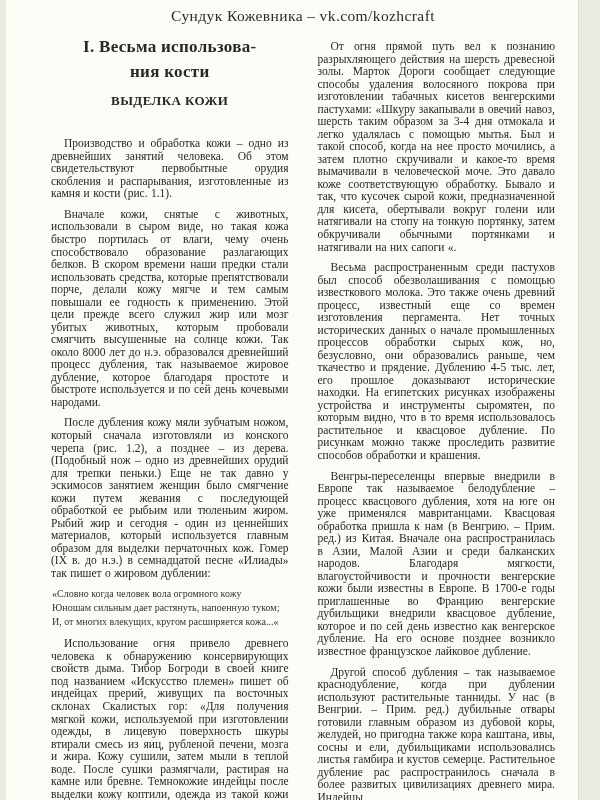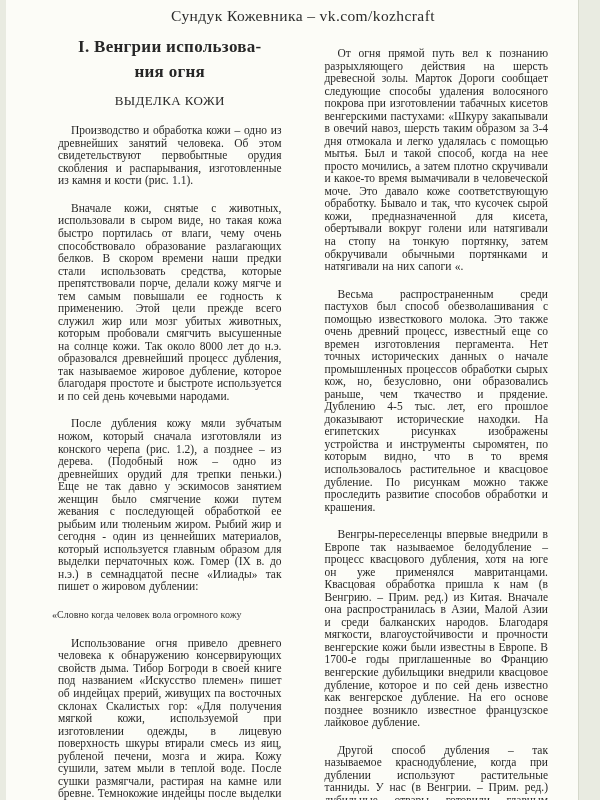--- a/index.html
+++ b/index.html
@@ -48,27 +48,27 @@
   .chapter-title {
     font-size: 17px;
     font-weight: bold;
     text-align: center;
     line-height: 1.45;
     margin: 3px 0 9px 0;
     letter-spacing: 0.3px;
   }
   .section-title {
     font-size: 13px;
-    font-weight: normal;
+    font-weight: bold;
     text-align: center;
     letter-spacing: 0.4px;
-    margin: 0 0 8px 0;
+    margin: 0 0 28px 0;
   }
   p.body {
-    margin: 15px;
+    margin: 8px;
     font-size: 11.5px;
     line-height: 1.09;
     text-align: justify;
     text-indent: 13px;
     word-spacing: 0.5px;
   }
   .verse {
     margin: 4px 0 4px 9px;
   }
   .verse-line {
@@ -84,32 +84,34 @@
 
 <div class="viewer">
   <div class="page">
 
     <div class="page-header">Сундук Кожевника – vk.com/kozhcraft</div>
 
     <div class="columns">
 
       <div class="col">
         <div class="chapter-title">
-          <span>I. Венгрии использова-</span><br>
-          <span>ния огня</span>
+          <span>I. Весьма использова-</span><br>
+          <span>ния кости</span>
         </div>
 
         <div class="section-title">ВЫДЕЛКА КОЖИ</div>
 
         <p class="body">Производство и обработка кожи – одно из древнейших занятий человека. Об этом свидетельствуют первобытные орудия скобления и распарывания, изготовленные из камня и кости (рис. 1.1).</p>
         <p class="body">Вначале кожи, снятые с животных, использовали в сыром виде, но такая кожа быстро портилась от влаги, чему очень способствовало образование разлагающих белков. В скором времени наши предки стали использовать средства, которые препятствовали порче, делали кожу мягче и тем самым повышали ее годность к применению. Этой цели прежде всего служил жир или мозг убитых животных, которым пробовали смягчить высушенные на солнце кожи. Так около 8000 лет до н.э. образовался древнейший процесс дубления, так называемое жировое дубление, которое благодаря простоте и быстроте используется и по сей день кочевыми народами.</p>
         <p class="body">После дубления кожу мяли зубчатым ножом, который сначала изготовляли из конского черепа (рис. 1.2), а позднее – из дерева. (Подобный нож – одно из древнейших орудий для трепки пеньки.) Еще не так давно у эскимосов занятием женщин было смягчение кожи путем жевания с последующей обработкой ее рыбьим или тюленьим жиром. Рыбий жир и сегодня - один из ценнейших материалов, который используется главным образом для выделки перчаточных кож. Гомер (IX в. до н.э.) в семнадцатой песне «Илиады» так пишет о жировом дублении:</p>
 
         <div class="verse">
           <div class="verse-line">«Словно когда человек вола огромного кожу</div>
+          <div class="verse-line">Юношам сильным дает растянуть, напоенную туком;</div>
+          <div class="verse-line">И, от многих влекущих, кругом расширяется кожа...«</div>
         </div>
 
         <p class="body">Использование огня привело древнего человека к обнаружению консервирующих свойств дыма. Тибор Богроди в своей книге под названием «Искусство племен» пишет об индейцах прерий, живущих па восточных склонах Скалистых гор: «Для получения мягкой кожи, используемой при изготовлении одежды, в лицевую поверхность шкуры втирали смесь из яиц, рубленой печени, мозга и жира. Кожу сушили, затем мыли в теплой воде. После сушки размягчали, растирая на камне или бревне. Темнокожие индейцы после выделки кожу коптили, одежда из такой кожи не затвердевала под воздействием дождя и снега, а запахом отпугивала москитов».</p>
       </div>
 
       <div class="col">
         <p class="body">От огня прямой путь вел к познанию разрыхляющего действия на шерсть древесной золы. Марток Дороги сообщает следующие способы удаления волосяного покрова при изготовлении табачных кисетов венгерскими пастухами: «Шкуру закапывали в овечий навоз, шерсть таким образом за 3-4 дня отмокала и легко удалялась с помощью мытья. Был и такой способ, когда на нее просто мочились, а затем плотно скручивали и какое-то время вымачивали в человеческой моче. Это давало коже соответствующую обработку. Бывало и так, что кусочек сырой кожи, предназначенной для кисета, обертывали вокруг голени или натягивали на стопу на тонкую портянку, затем обкручивали обычными портянками и натягивали на них сапоги «.</p>
         <p class="body">Весьма распространенным среди пастухов был способ обезволашивания с помощью известкового молока. Это также очень древний процесс, известный еще со времен изготовления пергамента. Нет точных исторических данных о начале промышленных процессов обработки сырых кож, но, безусловно, они образовались раньше, чем ткачество и прядение. Дублению 4-5 тыс. лет, его прошлое доказывают исторические находки. На египетских рисунках изображены устройства и инструменты сыромятен, по которым видно, что в то время использовалось растительное и квасцовое дубление. По рисункам можно также проследить развитие способов обработки и крашения.</p>
         <p class="body">Венгры-переселенцы впервые внедрили в Европе так называемое белодубление – процесс квасцового дубления, хотя на юге он уже применялся мавританцами. Квасцовая обработка пришла к нам (в Венгрию. – Прим. ред.) из Китая. Вначале она распространилась в Азии, Малой Азии и среди балканских народов. Благодаря мягкости, влагоустойчивости и прочности венгерские кожи были известны в Европе. В 1700-е годы приглашенные во Францию венгерские дубильщики внедрили квасцовое дубление, которое и по сей день известно как венгерское дубление. На его основе позднее возникло известное французское лайковое дубление.</p>
         <p class="body">Другой способ дубления – так называемое краснодубление, когда при дублении используют растительные танниды. У нас (в Венгрии. – Прим. ред.) дубильные отвары готовили главным образом из дубовой коры, желудей, но пригодна также кора каштана, ивы, сосны и ели, дубильщиками использовались листья гамбира и кустов семерце. Растительное дубление рас распространилось сначала в более развитых цивилизациях древнего мира. Индейцы,</p>

